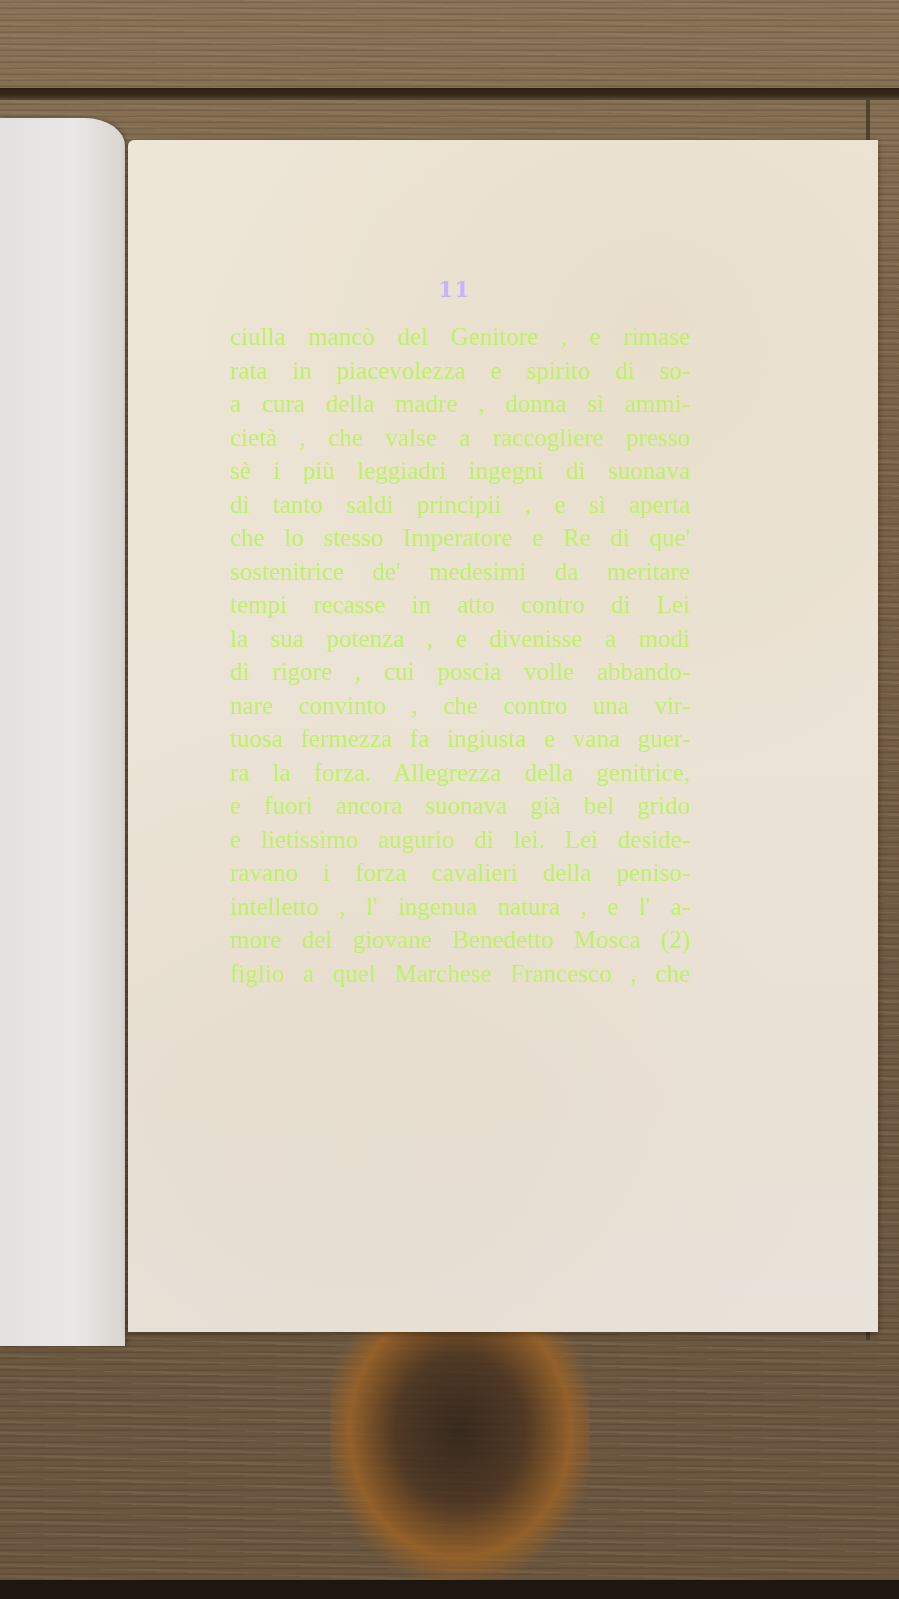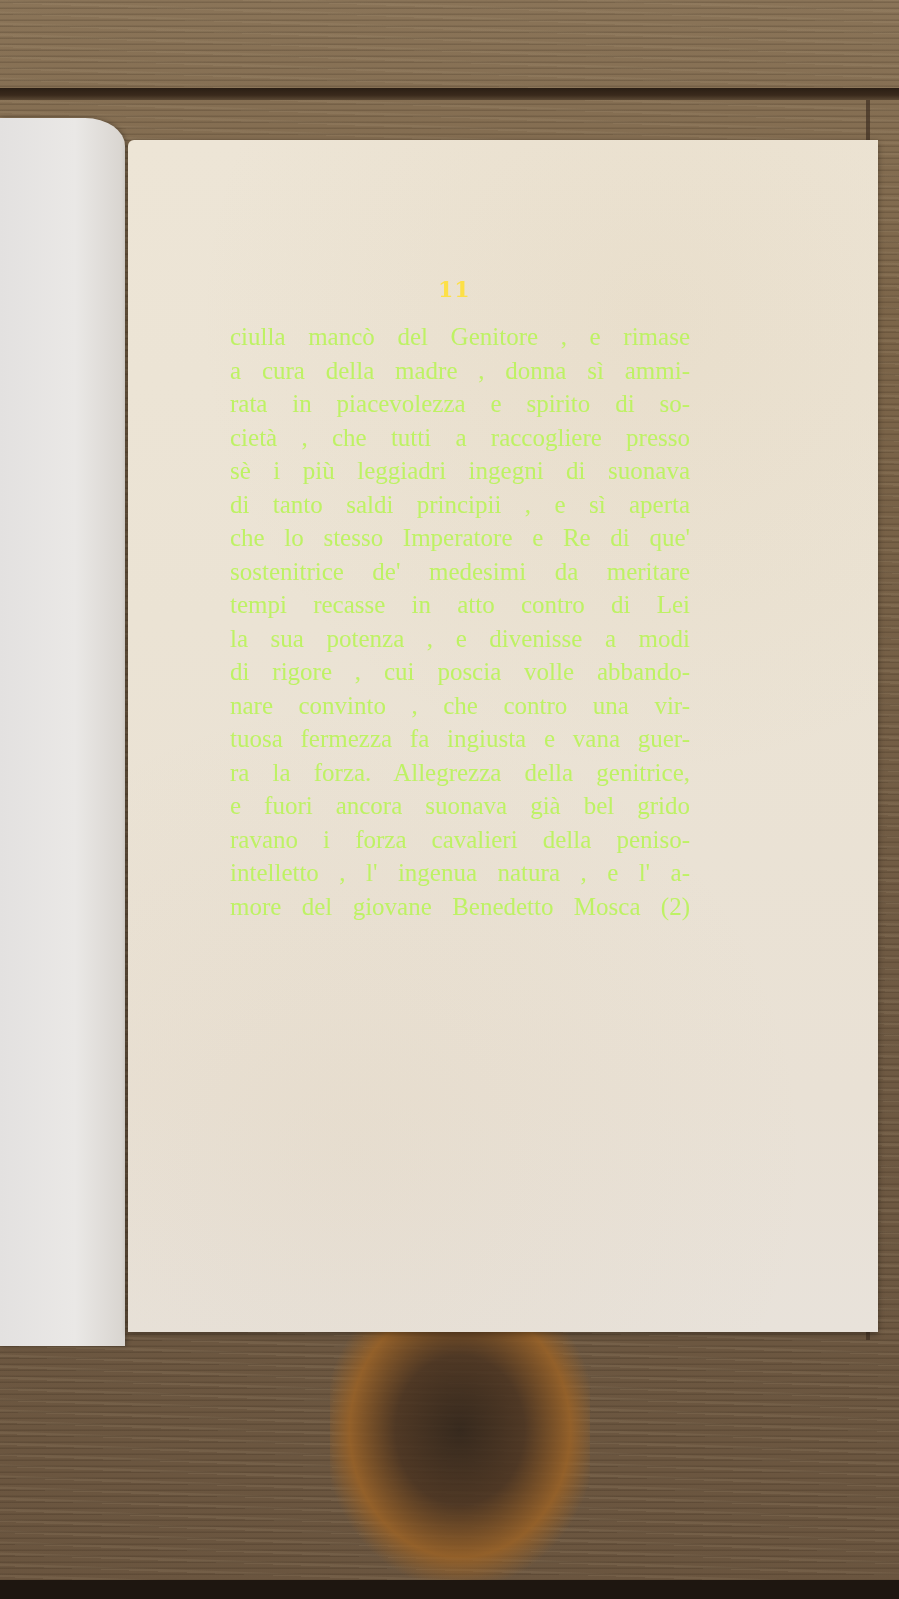--- a/index.html
+++ b/index.html
@@ -68,21 +68,21 @@
       border-top-left-radius: 6px;
       box-shadow: 0 2px 6px rgba(0,0,0,0.35);
     }
     .page-number {
       position: absolute;
       left: 438px;
       top: 276px;
       font-family: "DejaVu Serif", serif;
       font-weight: bold;
       font-size: 22px;
-      color: #fde047;
+      color: #c4b5fd;
       letter-spacing: 1px;
     }
     .body-text {
       position: absolute;
       left: 230px;
       top: 320px;
       width: 460px;
       font-family: "Liberation Serif", serif;
       font-size: 25px;
       line-height: 33.5px;
@@ -105,30 +105,32 @@
 <div class="wood-knot"></div>
 <div class="wood-bottom-shadow"></div>
 
 <div class="left-page"></div>
 <div class="right-page"></div>
 
 <div class="page-number">11</div>
 
 <div class="body-text">
   <span class="line">ciulla mancò del Genitore , e rimase</span>
+  <span class="line">rata in piacevolezza e spirito di so-</span>
   <span class="line">a cura della madre , donna sì ammi-</span>
-  <span class="line">rata in piacevolezza e spirito di so-</span>
-  <span class="line">cietà , che tutti a raccogliere presso</span>
+  <span class="line">cietà , che valse a raccogliere presso</span>
   <span class="line">sè i più leggiadri ingegni di suonava</span>
   <span class="line">di tanto saldi principii , e sì aperta</span>
   <span class="line">che lo stesso Imperatore e Re di que'</span>
   <span class="line">sostenitrice de' medesimi da meritare</span>
   <span class="line">tempi recasse in atto contro di Lei</span>
   <span class="line">la sua potenza , e divenisse a modi</span>
   <span class="line">di rigore , cui poscia volle abbando-</span>
   <span class="line">nare convinto , che contro una vir-</span>
   <span class="line">tuosa fermezza fa ingiusta e vana guer-</span>
   <span class="line">ra la forza. Allegrezza della genitrice,</span>
   <span class="line">e fuori ancora suonava già bel grido</span>
+  <span class="line">e lietissimo augurio di lei. Lei deside-</span>
   <span class="line">ravano i forza cavalieri della peniso-</span>
   <span class="line">intelletto , l' ingenua natura , e l' a-</span>
   <span class="line">more del giovane Benedetto Mosca (2)</span>
+  <span class="line">figlio a quel Marchese Francesco , che</span>
 </div>
 
 </body></html>

